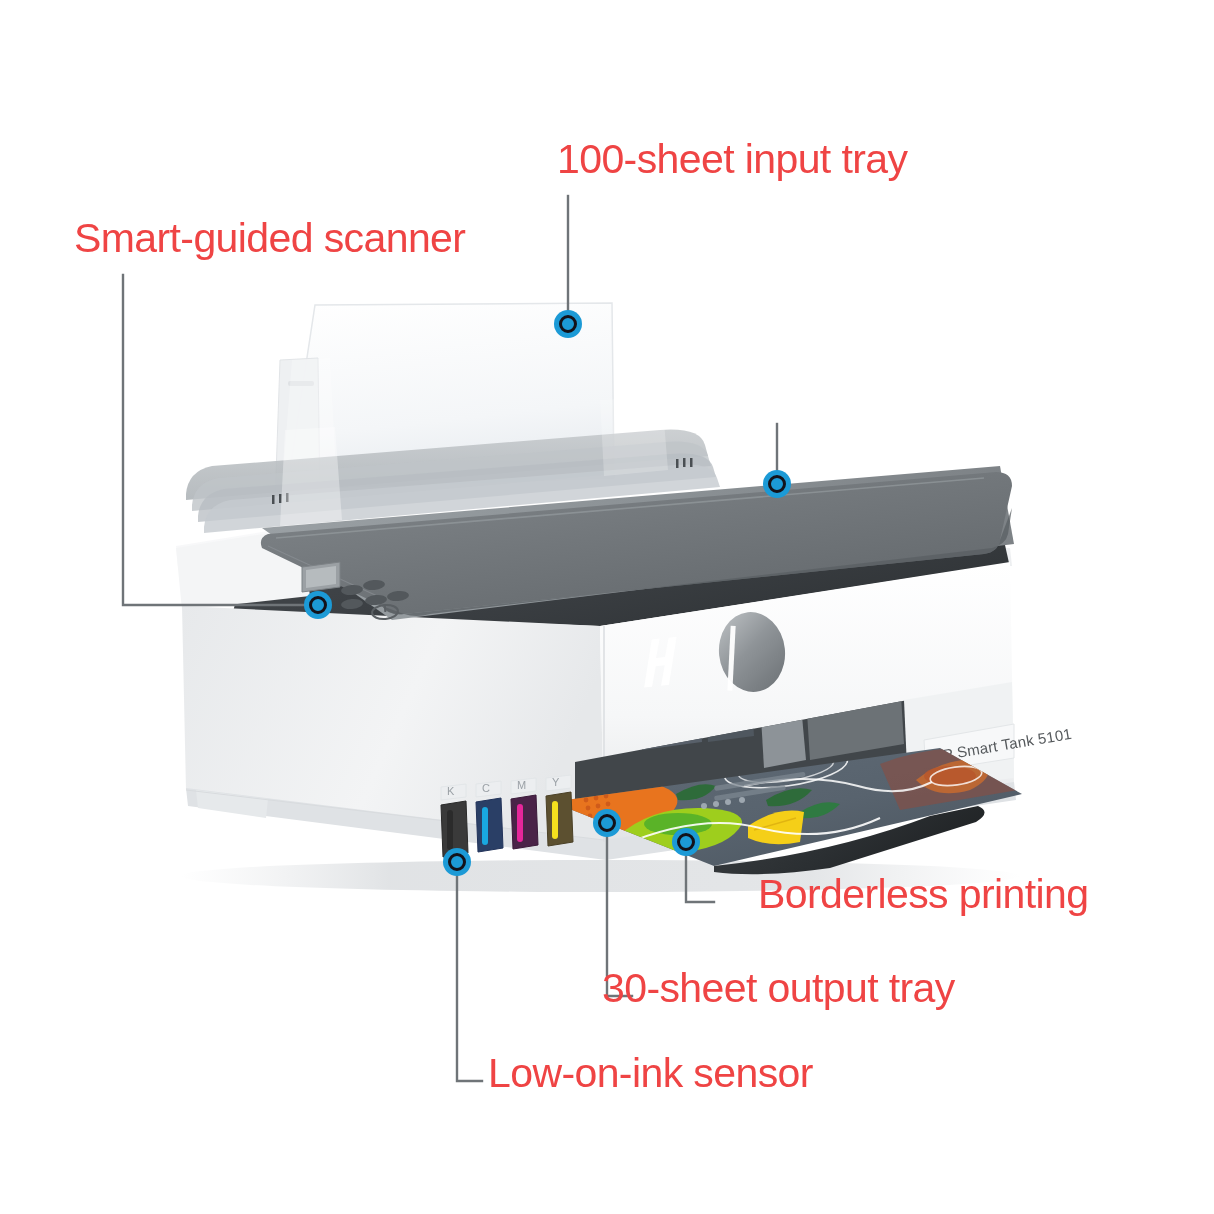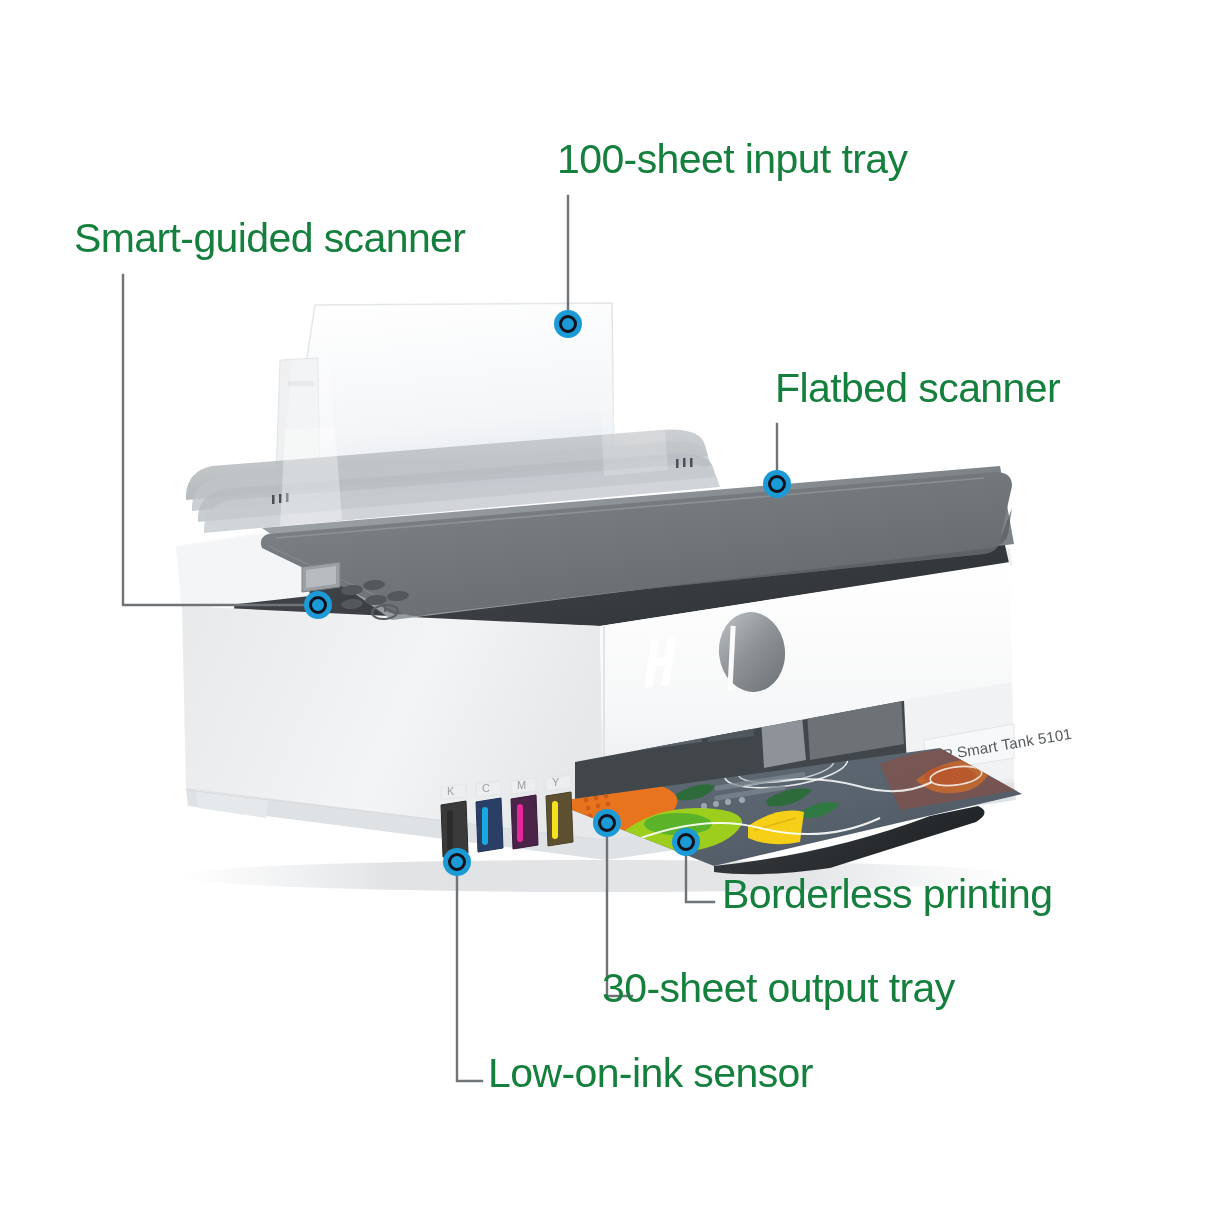--- a/index.html
+++ b/index.html
@@ -25,28 +25,28 @@
     top: 0;
     width: 1214px;
     height: 1214px;
   }
   .callout-label {
     position: absolute;
     font-family: "Liberation Sans", sans-serif;
     font-size: 41px;
     font-weight: 400;
     letter-spacing: -0.6px;
-    color: #15803d;
+    color: #ef4444;
     white-space: nowrap;
     line-height: 1;
   }
   .cl-input-tray   { left: 557px; top: 139px; }
   .cl-smart-btns   { left: 74px;  top: 218px; }
   .cl-flatbed      { left: 775px; top: 368px; }
-  .cl-borderless   { left: 722px; top: 874px; text-align: center; }
+  .cl-borderless   { left: 758px; top: 874px; text-align: center; }
   .cl-output-tray  { left: 602px; top: 968px; }
   .cl-lowink       { left: 488px; top: 1053px; }
 </style>
 </head>
 <body>
 
 <div id="stage">
 
   <svg class="layer" viewBox="0 0 1214 1214" aria-hidden="true">
     <defs>
@@ -341,18 +341,17 @@
       </g>
       <g>
         <circle cx="457" cy="862" r="14" fill="#1c9ad6"></circle>
         <circle cx="457" cy="862" r="7.5" fill="none" stroke="#13121a" stroke-width="3"></circle>
       </g>
     </g>
   </svg>
 
   <div class="callout-label cl-input-tray">100-sheet input tray</div>
   <div class="callout-label cl-smart-btns">Smart-guided scanner</div>
-  <div class="callout-label cl-flatbed">Flatbed scanner</div>
   <div class="callout-label cl-borderless">Borderless printing</div>
   <div class="callout-label cl-output-tray">30-sheet output tray</div>
   <div class="callout-label cl-lowink">Low-on-ink sensor</div>
 
 </div>
 
 </body></html>

